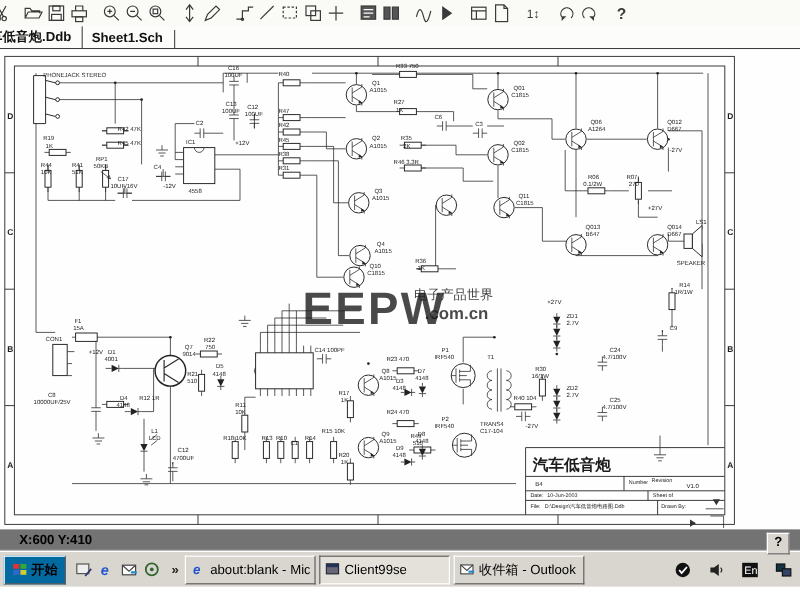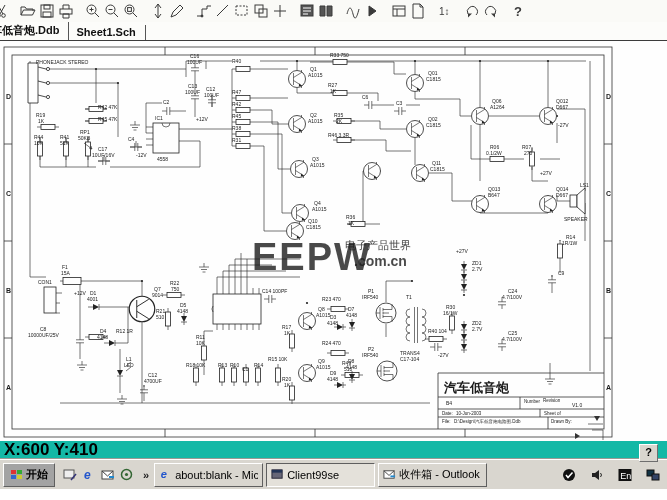--- a/index.html
+++ b/index.html
@@ -15,26 +15,26 @@
   .tab{font-size:11px;font-weight:bold;color:#111;padding:1px 9px 2px 7px;border-right:1px solid #555;white-space:nowrap;display:flex;align-items:center;gap:3px;}
   .tab.first{margin-left:-27px;}
   .tab .doc-ic{width:11px;height:10px;display:inline-block;}
   
   .canvas{position:relative;height:400px;background:#fefefe;}
   .canvas svg text{font-family:"Liberation Sans",sans-serif;fill:#1c1c1c;}
   .w{stroke:#2b2b2b;stroke-width:.65;fill:none;}
   .frame{stroke:#333;stroke-width:.8;fill:none;}
   .sym{stroke:#222;stroke-width:.8;fill:#fefefe;}
   
-  .statusbar{height:18px;background:#14b8a6;font-size:17px;font-weight:bold;color:#000;display:flex;align-items:center;padding-left:4px;}
+  .statusbar{height:18px;background:#737373;font-size:11px;font-weight:bold;color:#000;display:flex;align-items:center;padding-left:16px;}
   
   .float-help{position:absolute;left:639px;top:444px;width:17px;height:16px;background:#d9d6cf;border:1px solid;border-color:#fff #6e6e6e #6e6e6e #fff;font-size:11px;font-weight:bold;text-align:center;line-height:14px;z-index:5;}
   
   .taskbar{height:29px;background:#d9d6cf;border-top:1px solid #fff;box-shadow:0 -1px 0 #9a9a94;display:flex;align-items:center;padding:0 3px;gap:3px;}
-  .start-btn{height:22px;display:flex;align-items:center;gap:3px;padding:0 6px;background:#a3a3a3;border:1px solid;border-color:#fff #5f5f5f #5f5f5f #fff;font-size:11px;font-weight:bold;flex:0 0 auto;}
+  .start-btn{height:22px;display:flex;align-items:center;gap:3px;padding:0 6px;background:#0369a1;border:1px solid;border-color:#fff #5f5f5f #5f5f5f #fff;font-size:11px;font-weight:bold;flex:0 0 auto;}
   .ql{display:flex;align-items:center;gap:4px;padding:0 4px;flex:0 0 auto;}
   .ql-ic{width:15px;height:15px;display:flex;align-items:center;justify-content:center;font-size:11px;}
   .chev{font-size:11px;font-weight:bold;color:#222;padding:0 2px;}
   .tb-btn{height:22px;width:99px;flex:0 0 auto;display:flex;align-items:center;gap:3px;padding:0 4px;background:#d9d6cf;border:1px solid;border-color:#fff #5f5f5f #5f5f5f #fff;font-size:11px;overflow:hidden;}
   .tb-btn.pressed{border-color:#5f5f5f #fff #fff #5f5f5f;background:#e4e1da;}
   .tb-btn .lbl{white-space:nowrap;overflow:hidden;text-overflow:clip;}
   .tb-btn .mini{flex:0 0 auto;width:13px;height:13px;display:flex;align-items:center;justify-content:center;}
   .tray{margin-left:auto;display:flex;align-items:center;gap:4px;padding:0 4px;flex:0 0 auto;}
   .tray-ic{width:14px;height:14px;display:flex;align-items:center;justify-content:center;padding-left:10px;}
   .bottom-fill{height:13px;background:#fff;}

